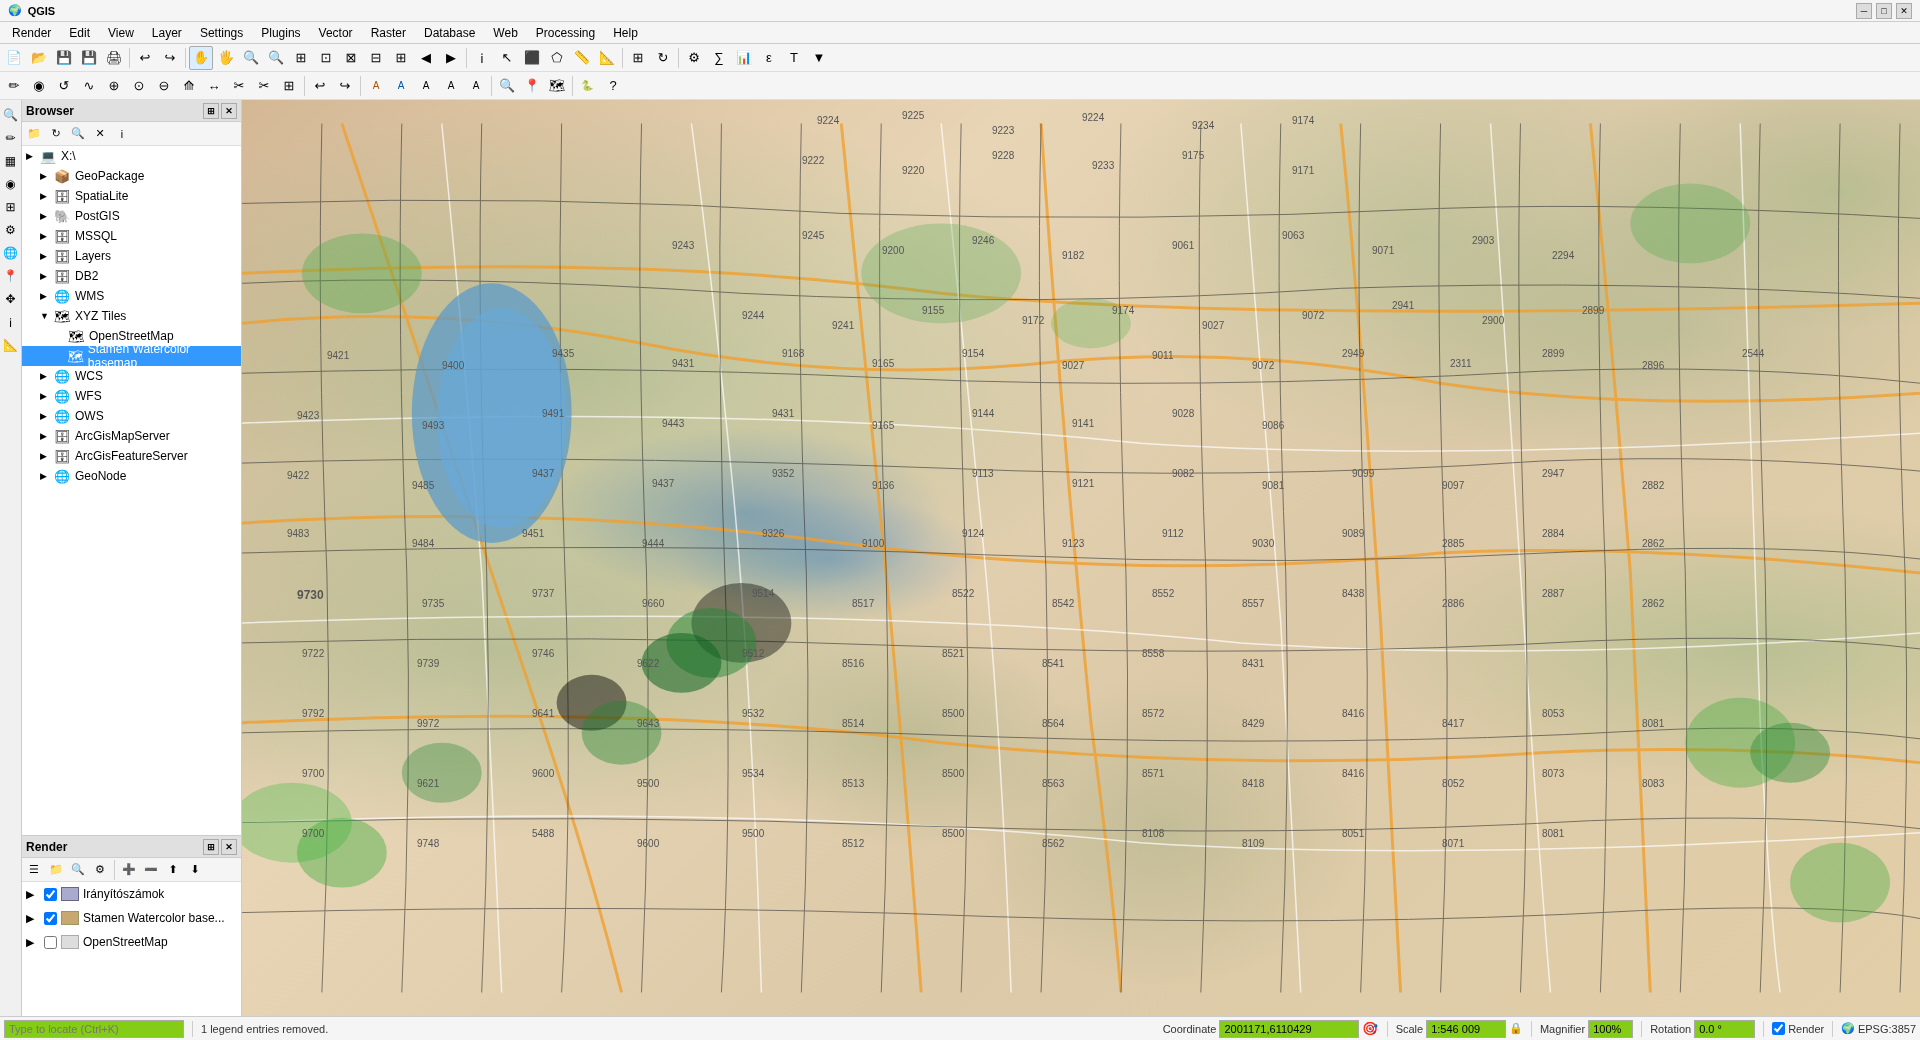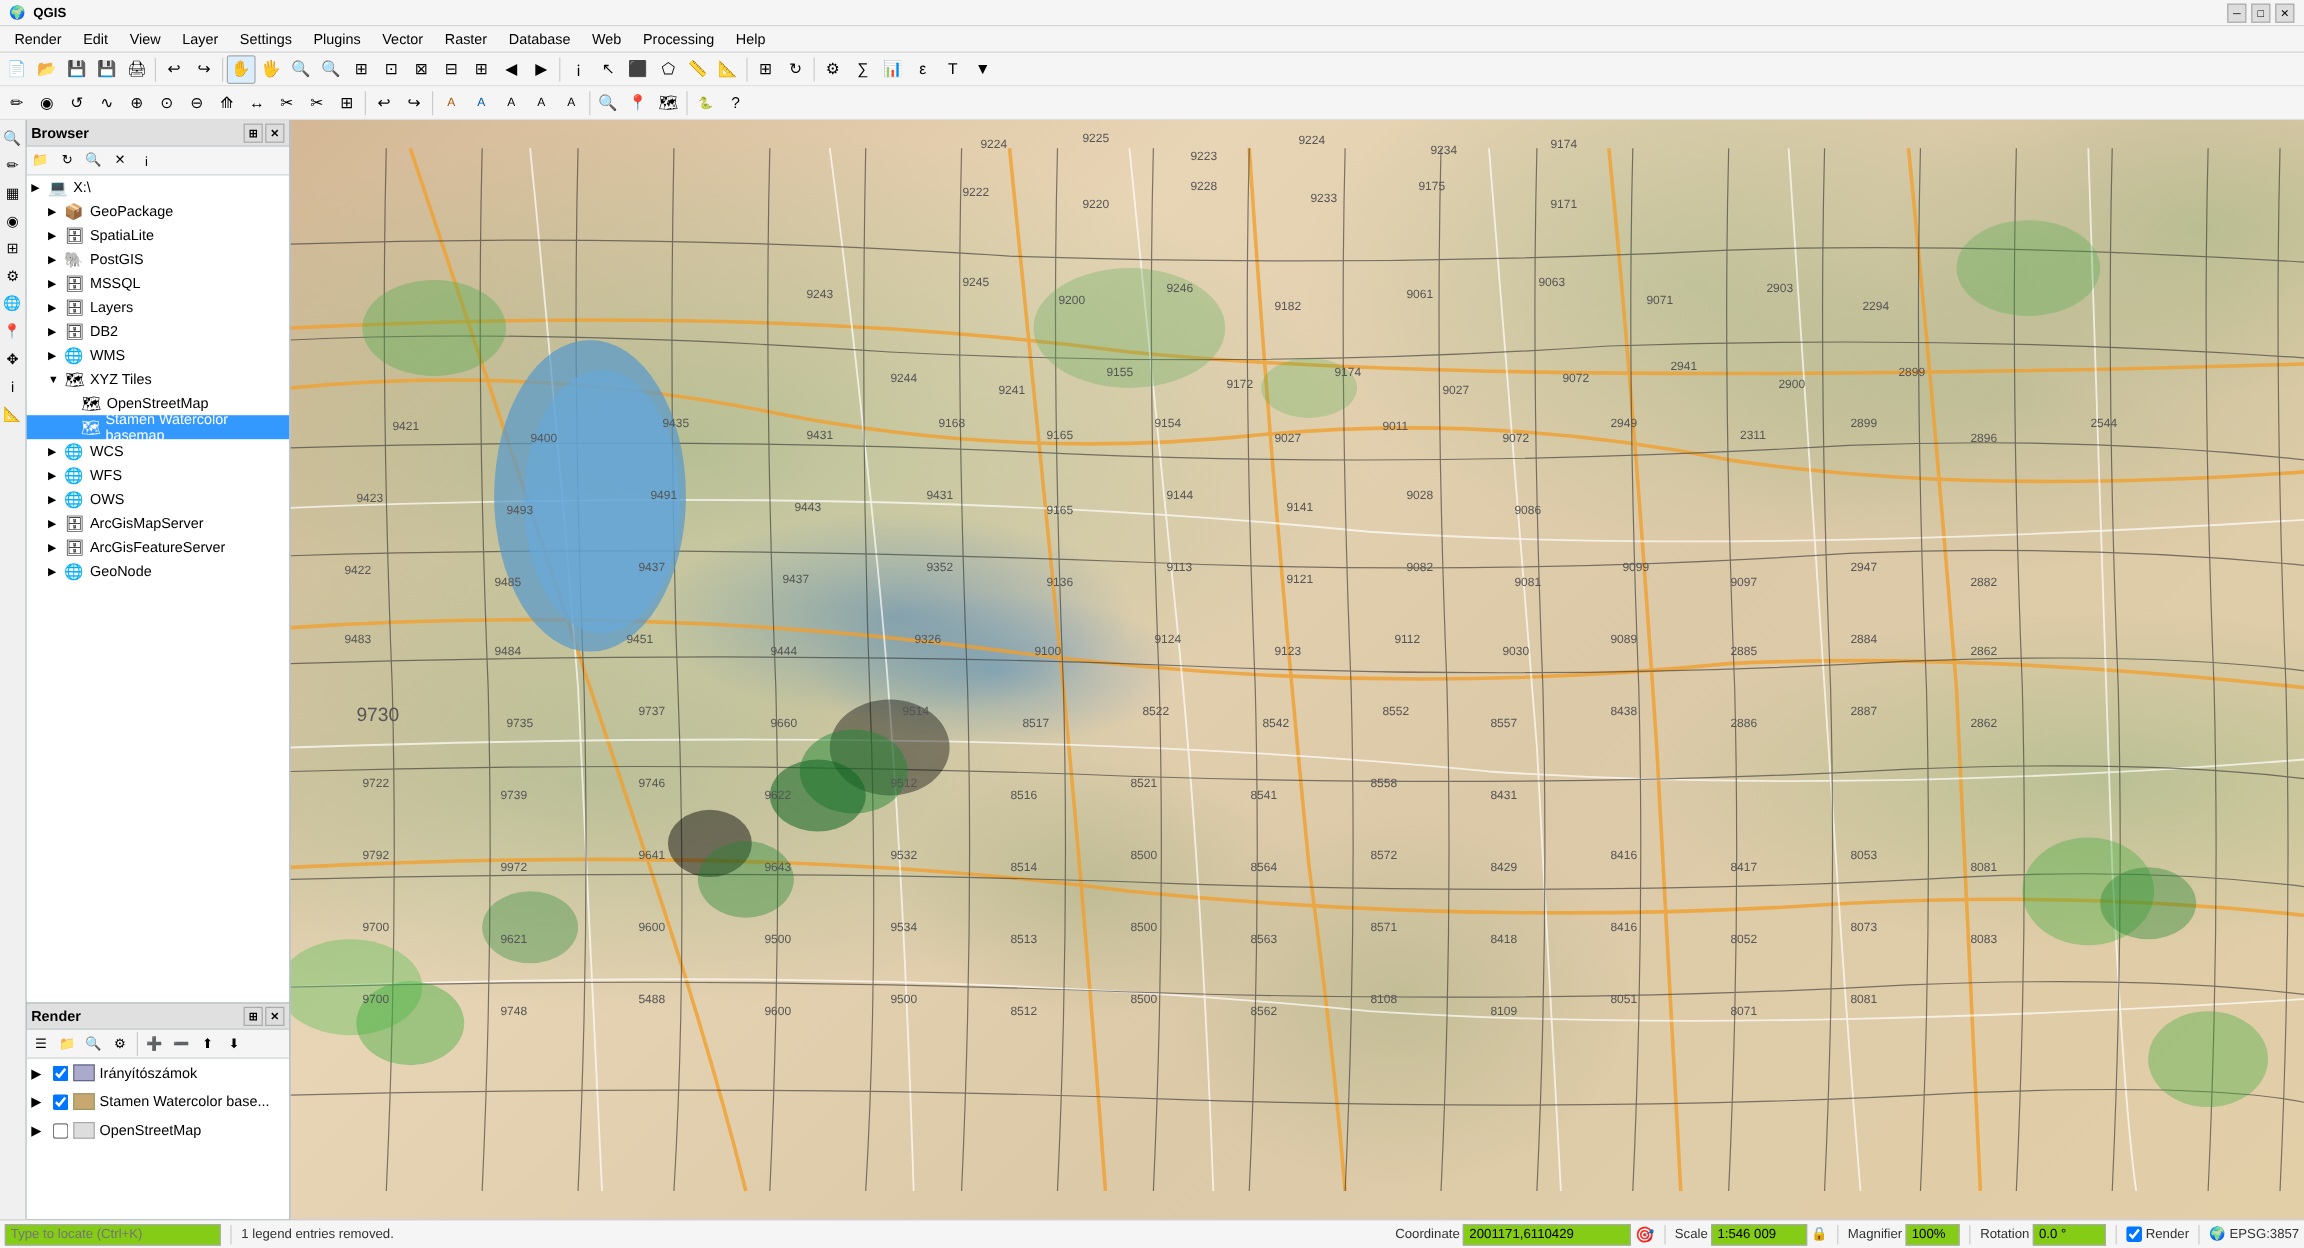--- a/index.html
+++ b/index.html
@@ -650,21 +650,21 @@
       <span style="position:absolute; top:438px; left:620px; font-size:10px; color:#555;">9100</span>
       <span style="position:absolute; top:428px; left:720px; font-size:10px; color:#555;">9124</span>
       <span style="position:absolute; top:438px; left:820px; font-size:10px; color:#555;">9123</span>
       <span style="position:absolute; top:428px; left:920px; font-size:10px; color:#555;">9112</span>
       <span style="position:absolute; top:438px; left:1010px; font-size:10px; color:#555;">9030</span>
       <span style="position:absolute; top:428px; left:1100px; font-size:10px; color:#555;">9089</span>
       <span style="position:absolute; top:438px; left:1200px; font-size:10px; color:#555;">2885</span>
       <span style="position:absolute; top:428px; left:1300px; font-size:10px; color:#555;">2884</span>
       <span style="position:absolute; top:438px; left:1400px; font-size:10px; color:#555;">2862</span>
 
-      <span style="position:absolute; top:488px; left:55px; font-size:16px; color:#555;">9730</span>
+      <span style="position:absolute; top:488px; left:55px; font-size:12px; color:#555;font-weight:bold;">9730</span>
       <span style="position:absolute; top:498px; left:180px; font-size:10px; color:#555;">9735</span>
       <span style="position:absolute; top:488px; left:290px; font-size:10px; color:#555;">9737</span>
       <span style="position:absolute; top:498px; left:400px; font-size:10px; color:#555;">9660</span>
       <span style="position:absolute; top:488px; left:510px; font-size:10px; color:#555;">9514</span>
       <span style="position:absolute; top:498px; left:610px; font-size:10px; color:#555;">8517</span>
       <span style="position:absolute; top:488px; left:710px; font-size:10px; color:#555;">8522</span>
       <span style="position:absolute; top:498px; left:810px; font-size:10px; color:#555;">8542</span>
       <span style="position:absolute; top:488px; left:910px; font-size:10px; color:#555;">8552</span>
       <span style="position:absolute; top:498px; left:1000px; font-size:10px; color:#555;">8557</span>
       <span style="position:absolute; top:488px; left:1100px; font-size:10px; color:#555;">8438</span>

